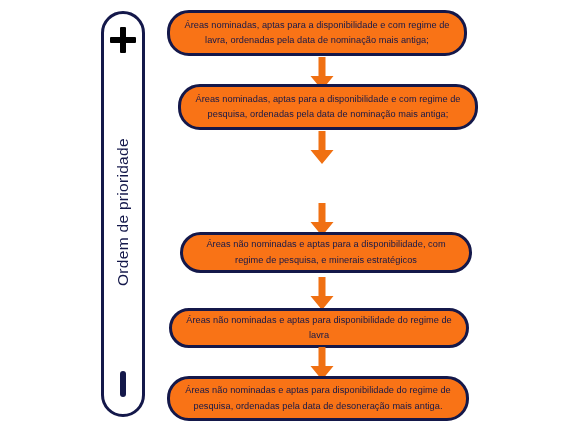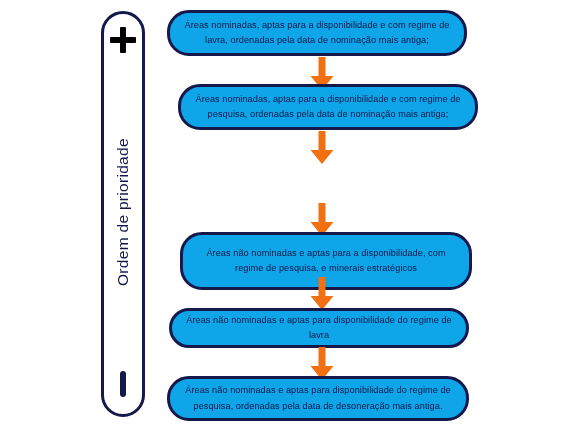--- a/index.html
+++ b/index.html
@@ -93,40 +93,40 @@
     top: 0;
     width: 408px;
     height: 427px;
   }
 
   .flow-box {
     position: absolute;
     box-sizing: border-box;
     border: 3px solid #14184a;
     border-radius: 22px;
-    background: #0ea5e9;
+    background: #f97316;
     display: flex;
     align-items: center;
     justify-content: center;
     text-align: center;
     padding: 4px 14px;
   }
 
   .flow-box .box-text {
     font-size: 9.2px;
     line-height: 1.65;
     color: #14184a;
     letter-spacing: 0.05px;
   }
 
   
   .box-1 { left: 7px;  top: 10px;  width: 300px; height: 46px; }
   .box-2 { left: 18px; top: 84px;  width: 300px; height: 46px; }
   .box-3 { left: 8px;  top: 160px; width: 296px; height: 45px; }
-  .box-4 { left: 20px; top: 232px; width: 292px; height: 58px; }
+  .box-4 { left: 20px; top: 232px; width: 292px; height: 41px; }
   .box-5 { left: 9px;  top: 308px; width: 300px; height: 40px; }
   .box-6 { left: 7px;  top: 376px; width: 302px; height: 45px; }
 
   
   .flow-arrow {
     position: absolute;
     left: 148px;
     width: 28px;
     height: 34px;
   }

